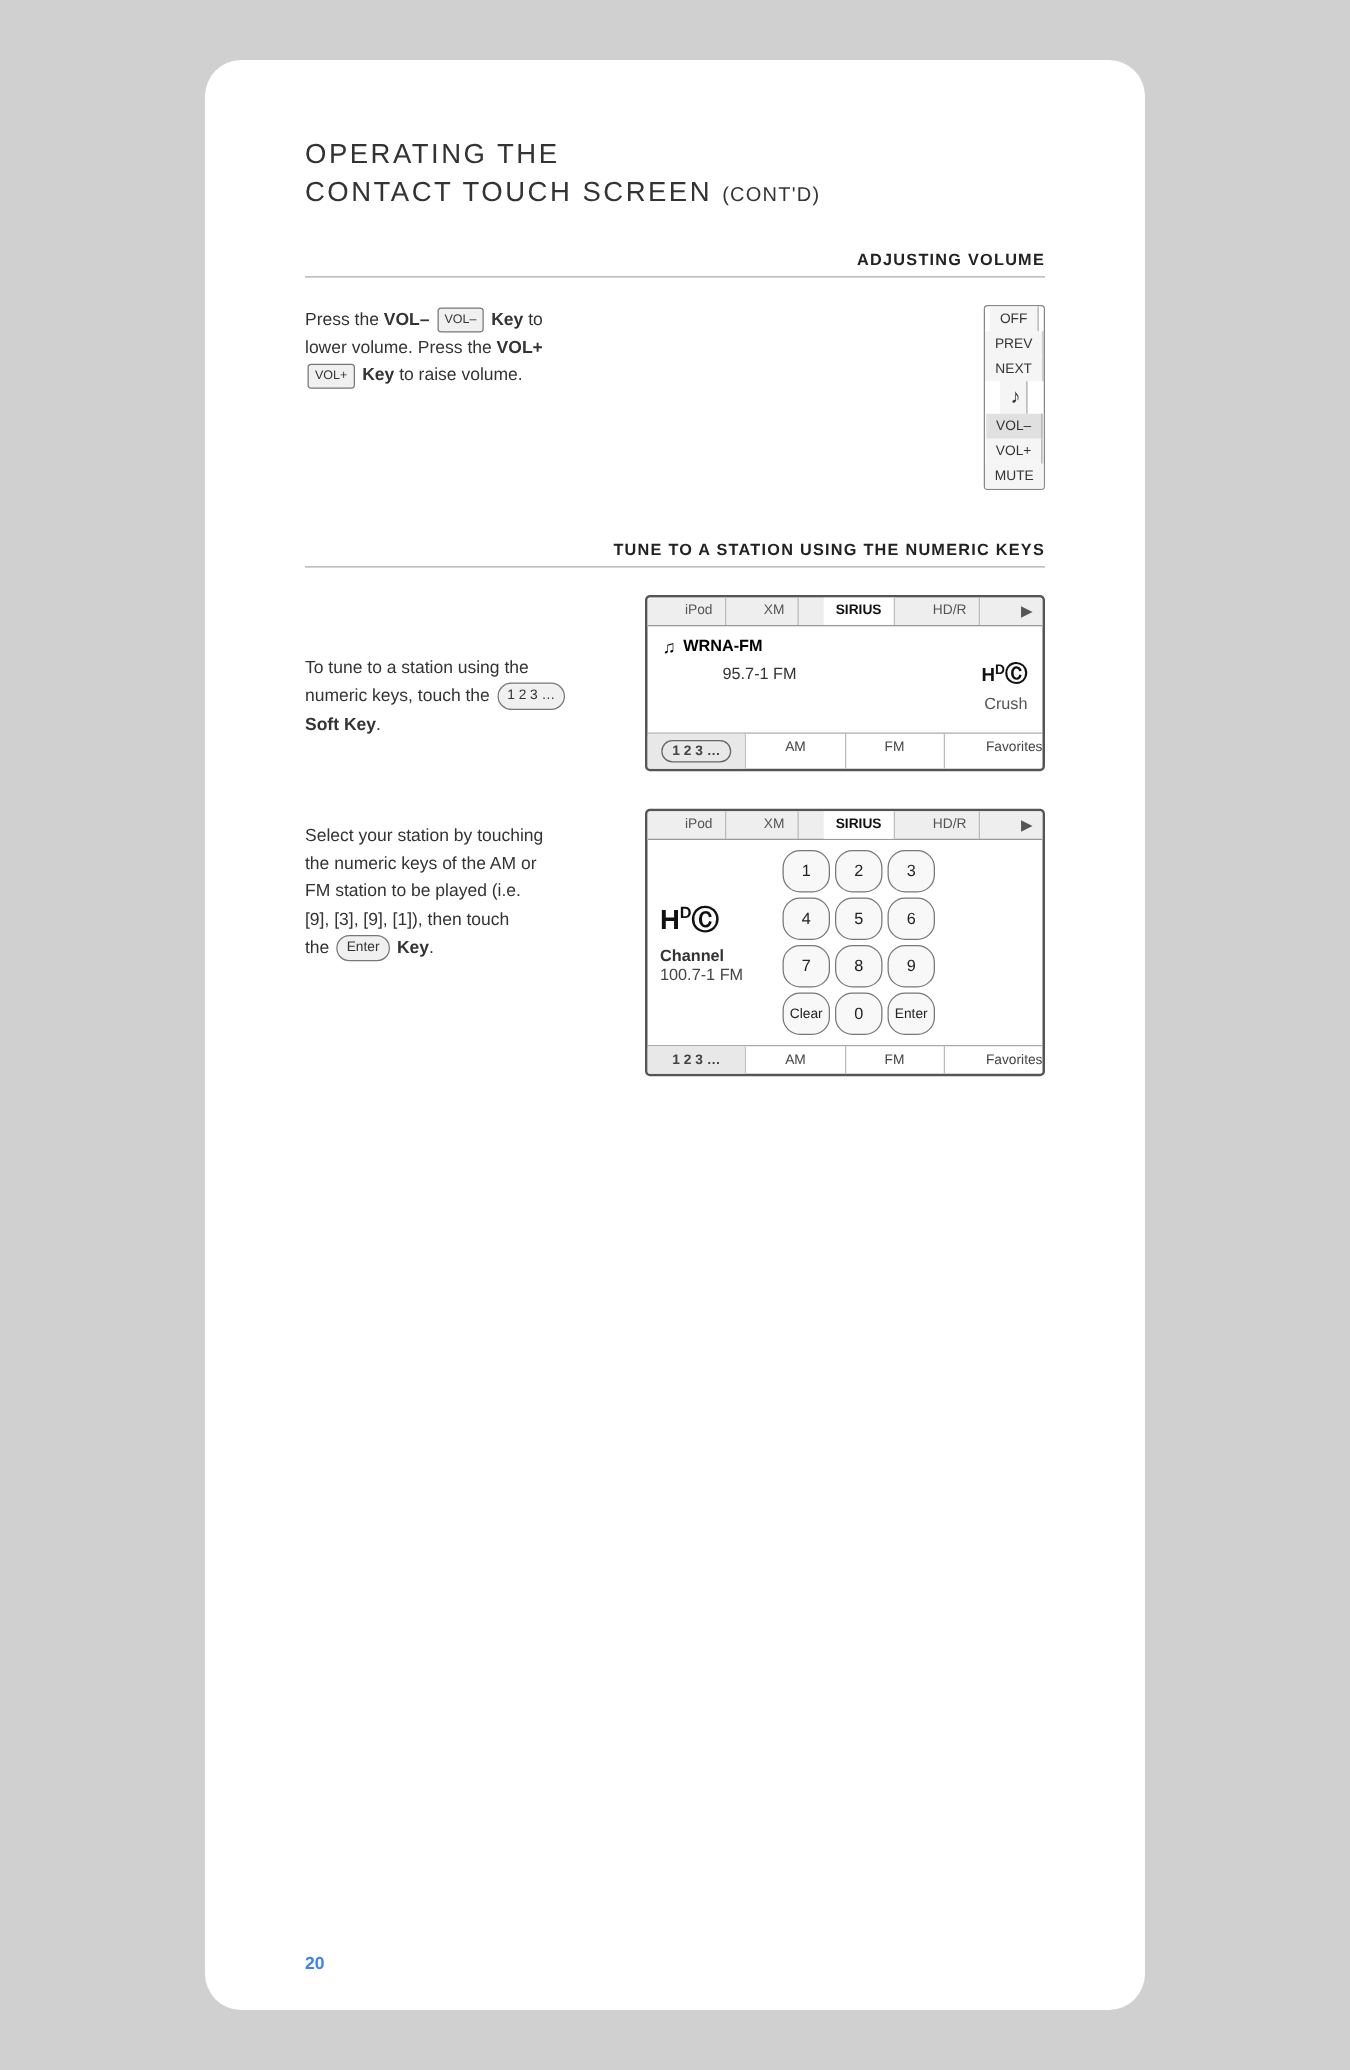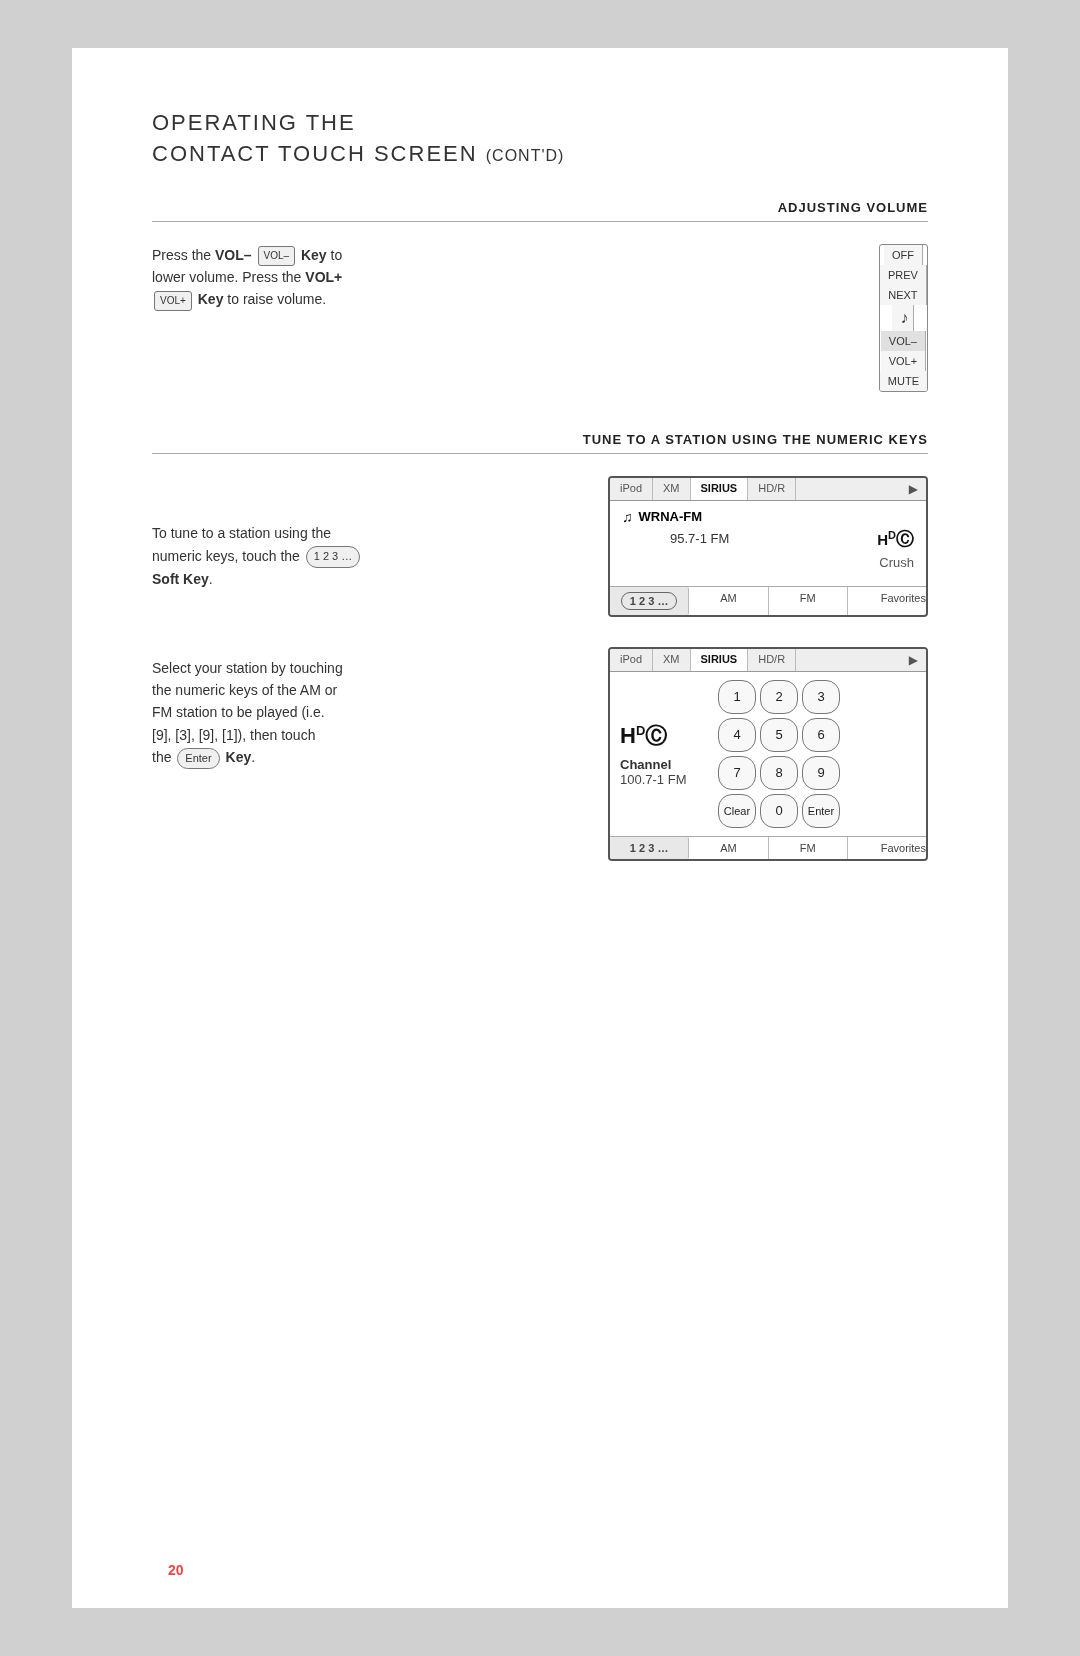--- a/index.html
+++ b/index.html
@@ -5,26 +5,27 @@
     * { box-sizing: border-box; margin: 0; padding: 0; }
     body {
       background: #d0d0d0;
       display: flex;
       justify-content: center;
       align-items: flex-start;
       min-height: 1656px;
       font-family: Arial, Helvetica, sans-serif;
     }
     .page {
-      width: 936px;
+      width: 752px;
       min-height: 1560px;
       background: #ffffff;
       margin: 48px auto;
       padding: 60px 80px 60px 80px;
       position: relative;
+      border-radius: 29px;
     }
     .page-title {
       font-size: 22px;
       font-weight: 300;
       letter-spacing: 2px;
       text-transform: uppercase;
       color: #333;
       line-height: 1.4;
       margin-bottom: 30px;
     }
@@ -98,20 +99,21 @@
     .radio-tabs {
       display: flex;
       border-bottom: 1px solid #999;
       background: #eee;
     }
     .radio-tab {
       padding: 4px 10px;
       font-size: 11px;
       color: #555;
       border-right: 1px solid #bbb;
+      margin-left: 20px;
     }
     .radio-tab.active {
       background: #fff;
       font-weight: bold;
       color: #111;
     }
     .radio-tab-arrow {
       margin-left: auto;
       padding: 4px 8px;
       font-size: 12px;
@@ -258,24 +260,24 @@
       padding: 1px 5px;
       font-size: 10px;
       color: #333;
       background: #f0f0f0;
       vertical-align: middle;
       margin: 0 2px;
     }
     .page-num {
       position: absolute;
       bottom: 30px;
-      left: 96px;
+      left: 80px;
       font-size: 14px;
       font-weight: bold;
-      color: #ef4444;
+      color: #3b82f6;
     }
     .two-col-numeric {
       display: flex;
       align-items: flex-start;
       gap: 30px;
       margin-top: 20px;
     }
   </style>
 </head>
 <body>

